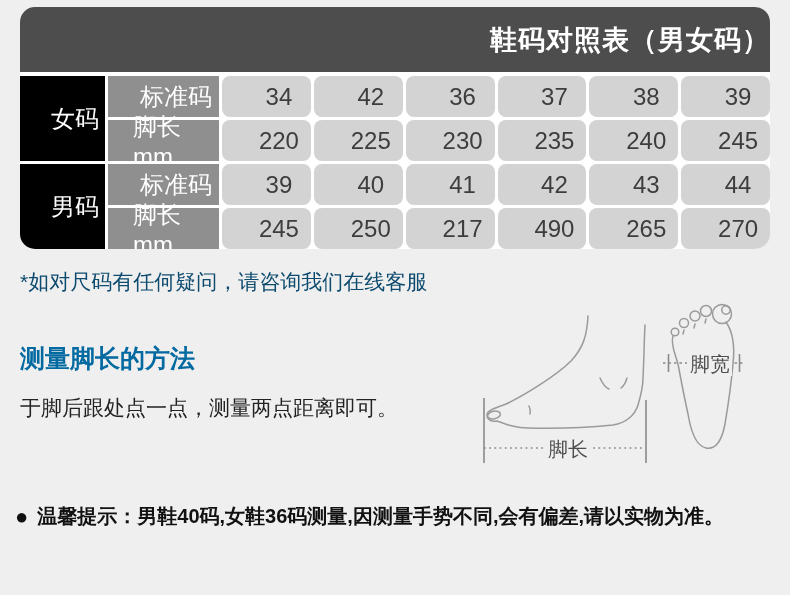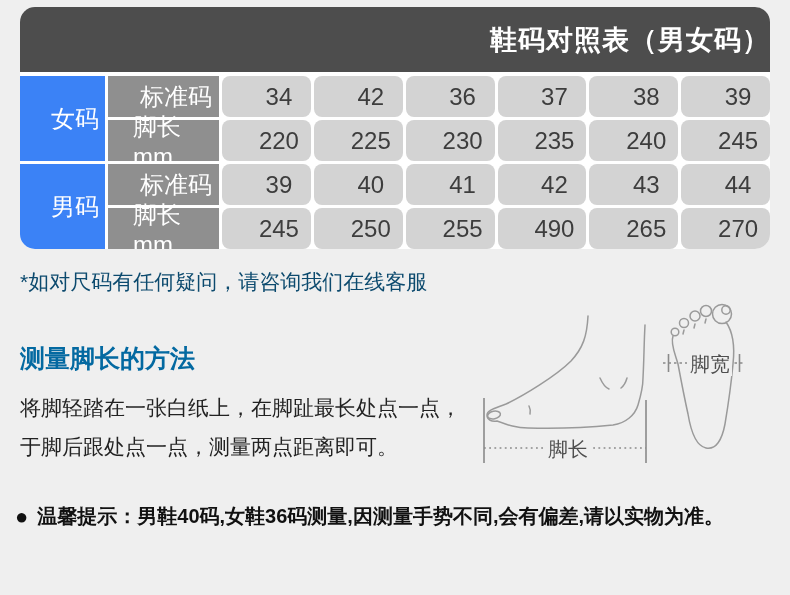--- a/index.html
+++ b/index.html
@@ -20,21 +20,21 @@
     display:flex;align-items:center;justify-content:flex-end;
     font-size:27px;font-weight:600;letter-spacing:1px;
   }
   .size-grid{
     display:grid;
     grid-template-columns:85px 111px repeat(6,1fr);
     grid-auto-rows:41px;
     gap:3px;
   }
   .cell{display:flex;align-items:center;justify-content:center;font-size:24px;padding-left:25px;}
-  .cg{background:#3b82f6;color:#ffffff;grid-row:span 2;}
+  .cg{background:#000000;color:#ffffff;grid-row:span 2;}
   .cl{background:#8f8f8f;color:#ffffff;}
   .cd{background:#d3d3d3;color:#3d3d3d;border-radius:8px;}
   
   .size-note{position:absolute;left:20px;top:268px;font-size:21px;color:#0c4a6e;}
   .measure-title{position:absolute;left:20px;top:342px;font-size:25px;font-weight:700;color:#0369a1;}
   .measure-body{position:absolute;left:20px;top:388px;font-size:21px;line-height:39px;color:#222222;}
   .tip{position:absolute;left:15px;top:503px;display:flex;align-items:center;gap:9px;
        font-size:20px;font-weight:600;color:#111111;white-space:nowrap;}
   .tip-bullet{font-size:22px;line-height:1;}
   
@@ -75,32 +75,31 @@
     <div class="cell cl">标准码</div>
     <div class="cell cd">39</div>
     <div class="cell cd">40</div>
     <div class="cell cd">41</div>
     <div class="cell cd">42</div>
     <div class="cell cd">43</div>
     <div class="cell cd">44</div>
     <div class="cell cl">脚长mm</div>
     <div class="cell cd">245</div>
     <div class="cell cd">250</div>
-    <div class="cell cd">255</div>
+    <div class="cell cd">217</div>
     <div class="cell cd">490</div>
     <div class="cell cd">265</div>
     <div class="cell cd">270</div>
   </div>
 </div>
 
 <div class="size-note">*如对尺码有任何疑问，请咨询我们在线客服</div>
 
 <div class="measure-title">测量脚长的方法</div>
 <div class="measure-body">
-  <div>将脚轻踏在一张白纸上，在脚趾最长处点一点，</div>
   <div>于脚后跟处点一点，测量两点距离即可。</div>
 </div>
 
 <svg class="foot-side" width="176" height="170" viewBox="0 0 176 170">
   <path class="sketch" d="M 110 18
            C 109 38, 105 50, 93 63
            C 78 78, 45 98, 28 106
            C 18 110, 9 112, 9 117
            C 9 122, 14 124, 19 123
            C 30 127, 38 130, 50 130

